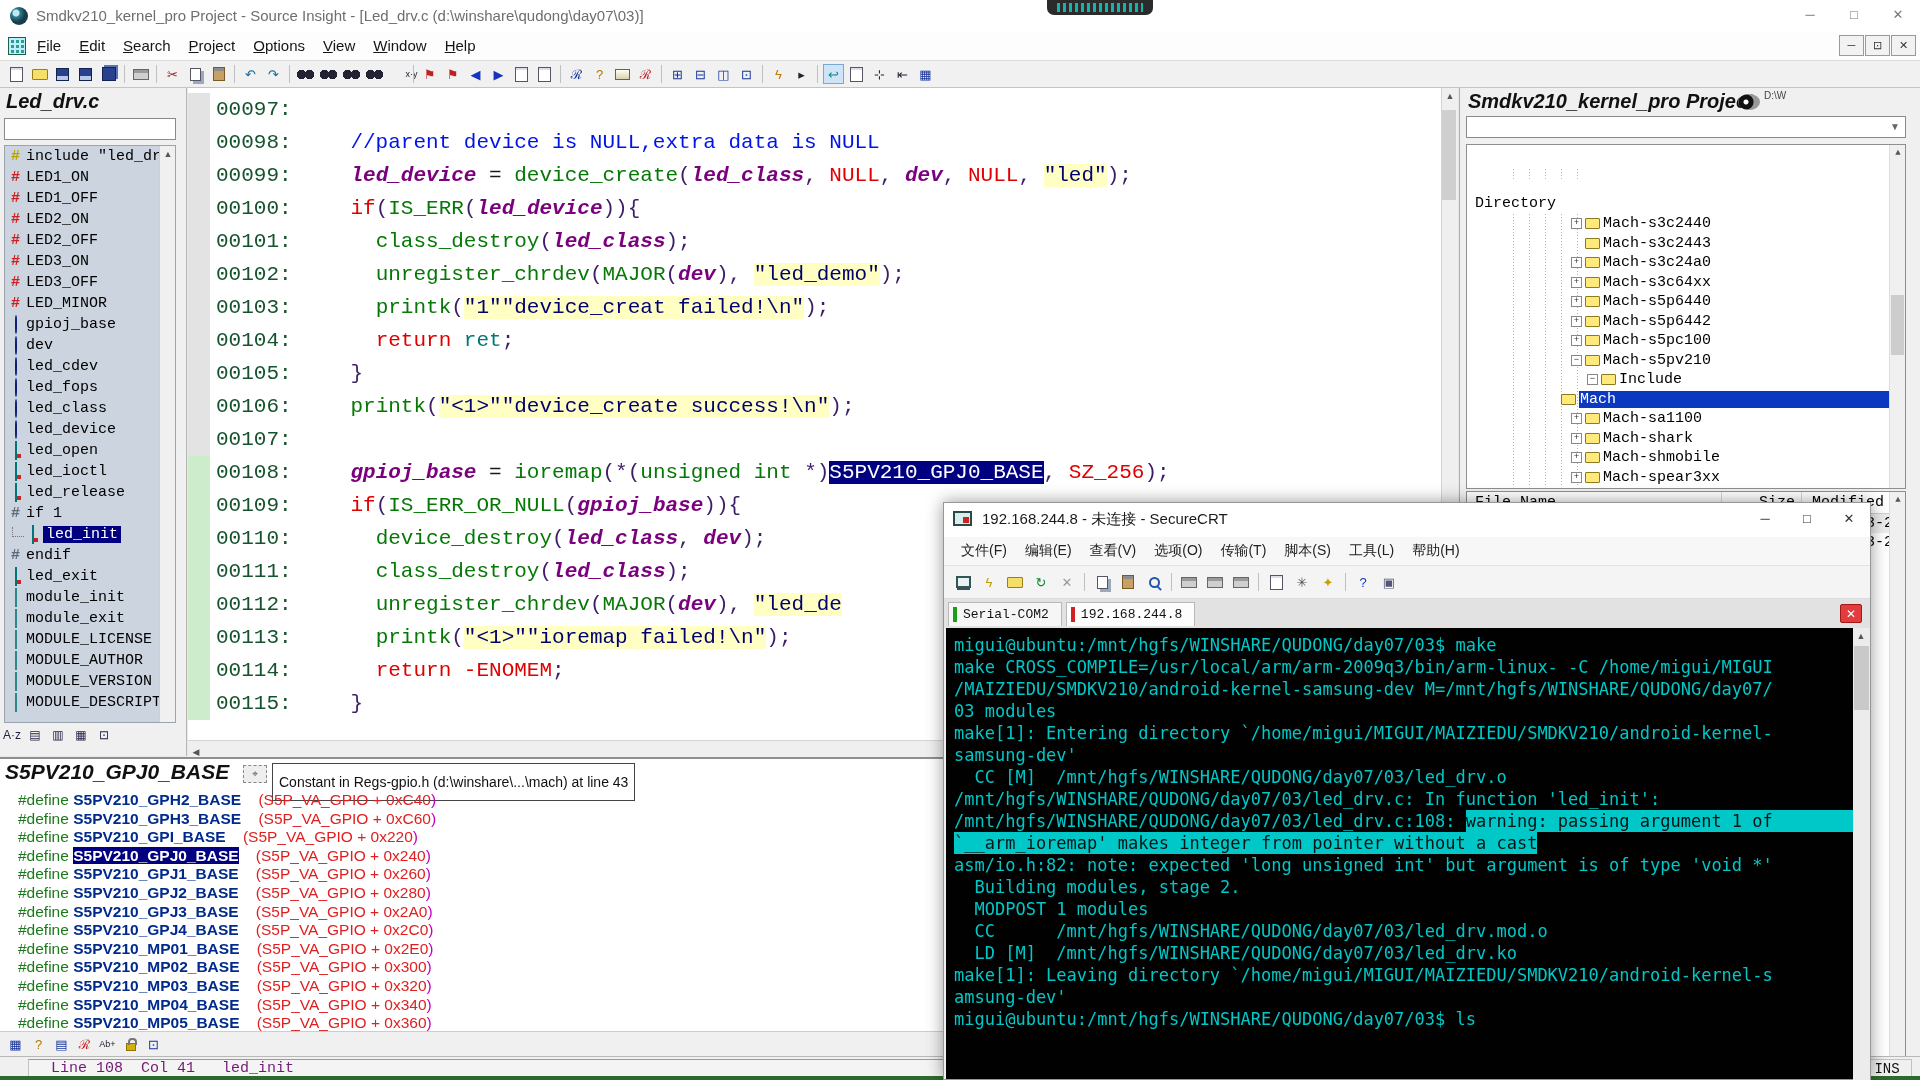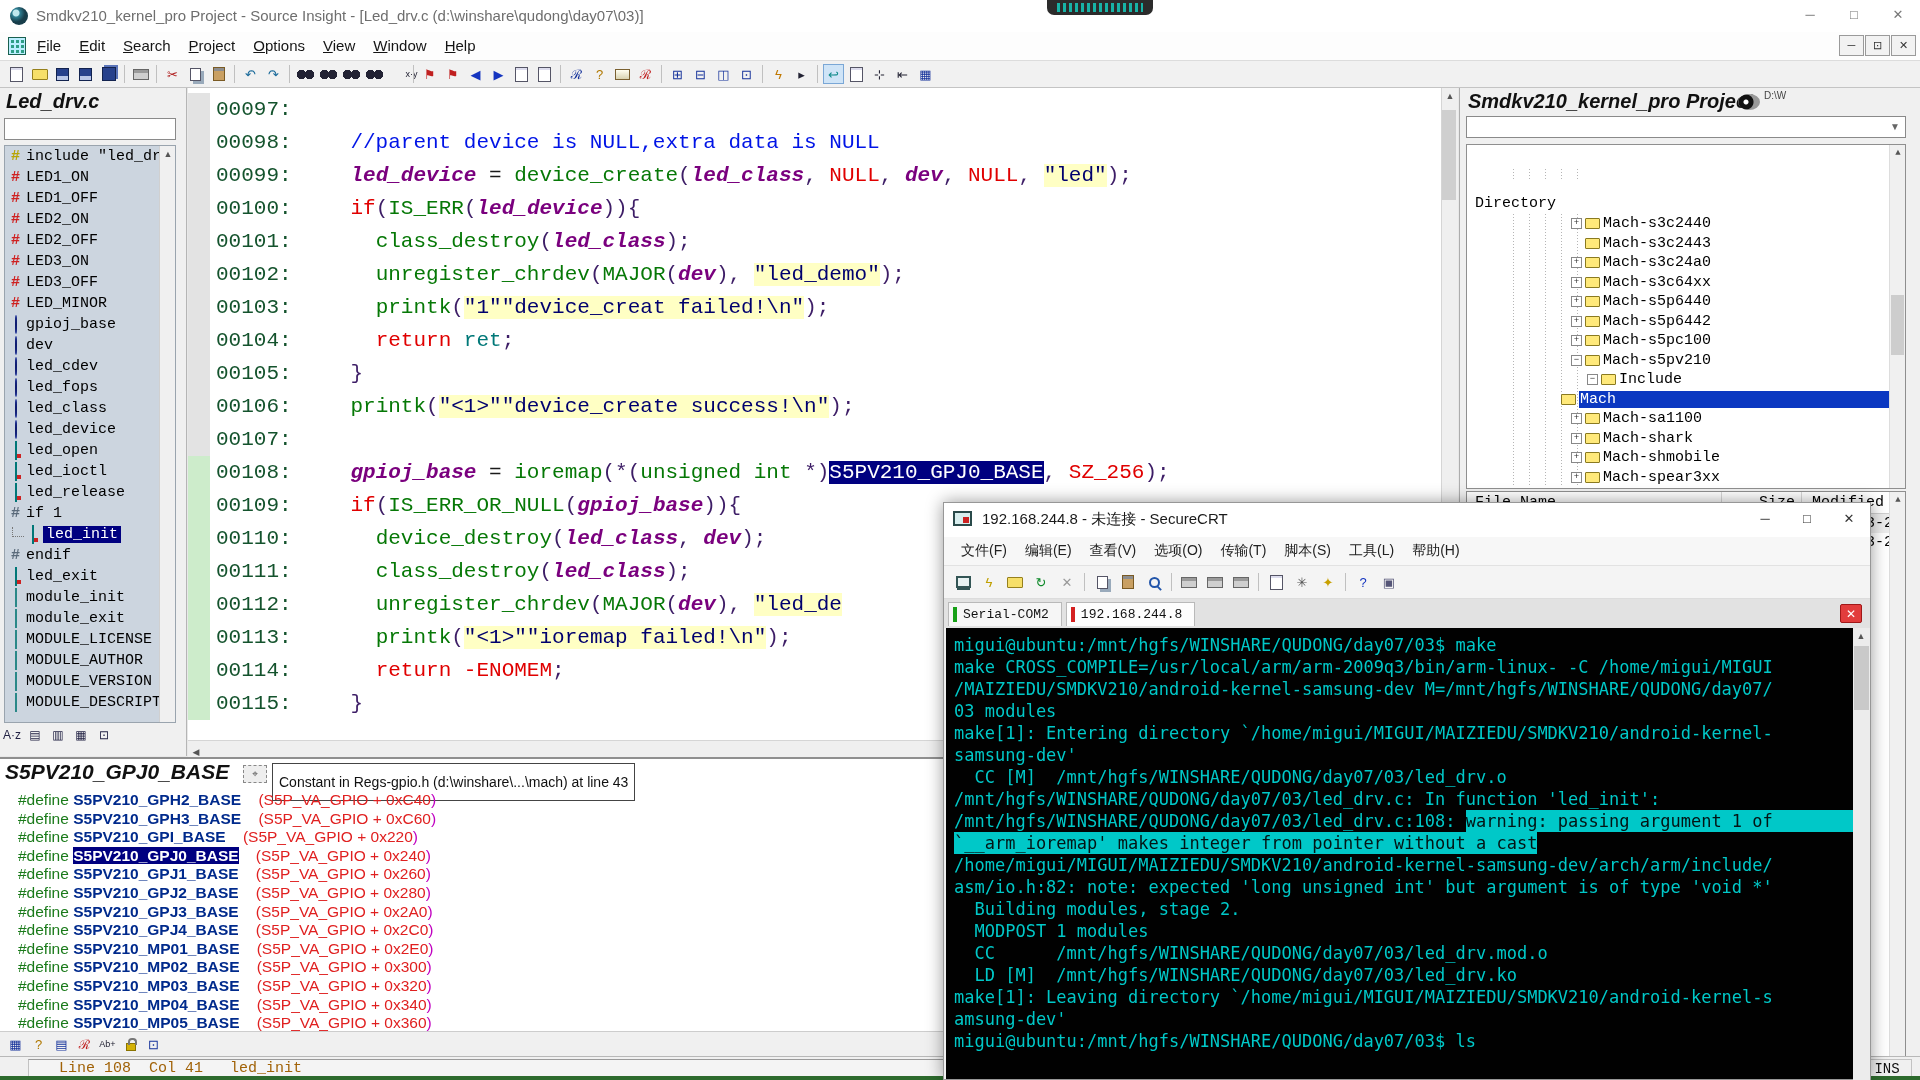--- a/index.html
+++ b/index.html
@@ -150,22 +150,22 @@
   .dk { color:#1a7a1a; } .dn { color:#002a8c; font-weight:bold; }
   .dnsel { color:#fff; background:#000080; font-weight:bold; }
   .dv { color:#e02020; } .dp { color:#c000c0; }
   #defines { position:absolute; left:0; top:32px; }
 
   
   #bottom-toolbar { left:0; top:1031px; width:958px; height:25px; background:#f0f0f0; border-top:1px solid #cdcdcd;
       display:flex; align-items:center; padding-left:4px; }
   #statusbar { left:0; top:1056px; width:1920px; height:24px; background:#f0f0f0; border-top:1px solid #b8b8b8; }
   #sb-field { left:28px; top:2px; width:924px; height:19px; border:1px solid #c2c2c2; border-top-color:#9a9a9a;
-      background:#f4f4f4; font-family:"Liberation Mono", monospace; font-size:15px; color:#a16207;
-      line-height:18px; padding-left:30px; white-space:pre; }
+      background:#f4f4f4; font-family:"Liberation Mono", monospace; font-size:15px; color:#701a75;
+      line-height:18px; padding-left:22px; white-space:pre; }
   #sb-ins { left:1862px; top:2px; width:50px; height:19px; border:1px solid #c2c2c2;
       font-family:"Liberation Mono", monospace; font-size:14px; text-align:center; line-height:18px; color:#111; }
   #taskbar-hint { left:0; top:1076px; width:1920px; height:4px; background:#2d6a2d; }
 
   
   #crt { left:943px; top:502px; width:928px; height:578px; background:#f0f0f0;
       border:1px solid #979797; box-shadow:0 0 16px rgba(0,0,0,.4); z-index:50; }
   #crt-titlebar { left:0; top:0; width:100%; height:34px; background:#ffffff; }
   #crt-icon { left:9px; top:8px; width:19px; height:15px; background:#d8eeee; border:2px solid #2a4a4a; position:relative; }
   #crt-icon::after { content:""; position:absolute; right:1px; bottom:1px; width:6px; height:6px; background:#c22; }
@@ -603,21 +603,20 @@
       <div class="tl"><span>migui@ubuntu:/mnt/hgfs/WINSHARE/QUDONG/day07/03$ make</span></div>
       <div class="tl"><span>make CROSS_COMPILE=/usr/local/arm/arm-2009q3/bin/arm-linux- -C /home/migui/MIGUI</span></div>
       <div class="tl"><span>/MAIZIEDU/SMDKV210/android-kernel-samsung-dev M=/mnt/hgfs/WINSHARE/QUDONG/day07/</span></div>
       <div class="tl"><span>03 modules</span></div>
       <div class="tl"><span>make[1]: Entering directory `/home/migui/MIGUI/MAIZIEDU/SMDKV210/android-kernel-</span></div>
       <div class="tl"><span>samsung-dev'</span></div>
       <div class="tl"><span>  CC [M]  /mnt/hgfs/WINSHARE/QUDONG/day07/03/led_drv.o</span></div>
       <div class="tl"><span>/mnt/hgfs/WINSHARE/QUDONG/day07/03/led_drv.c: In function 'led_init':</span></div>
       <div class="tl"><span>/mnt/hgfs/WINSHARE/QUDONG/day07/03/led_drv.c:108: </span><span class="th">warning: passing argument 1 of</span><span class="fillhl"></span></div>
       <div class="tl"><span class="th">`__arm_ioremap' makes integer from pointer without a cast</span></div>
-      <div class="tl"><span>/home/migui/MIGUI/MAIZIEDU/SMDKV210/android-kernel-samsung-dev/arch/arm/include/</span></div>
       <div class="tl"><span>asm/io.h:82: note: expected 'long unsigned int' but argument is of type 'void *'</span></div>
       <div class="tl"><span>  Building modules, stage 2.</span></div>
       <div class="tl"><span>  MODPOST 1 modules</span></div>
       <div class="tl"><span>  CC      /mnt/hgfs/WINSHARE/QUDONG/day07/03/led_drv.mod.o</span></div>
       <div class="tl"><span>  LD [M]  /mnt/hgfs/WINSHARE/QUDONG/day07/03/led_drv.ko</span></div>
       <div class="tl"><span>make[1]: Leaving directory `/home/migui/MIGUI/MAIZIEDU/SMDKV210/android-kernel-s</span></div>
       <div class="tl"><span>amsung-dev'</span></div>
       <div class="tl"><span>migui@ubuntu:/mnt/hgfs/WINSHARE/QUDONG/day07/03$ ls</span></div>
     </div>
   <div class="abs" id="crt-scroll">

